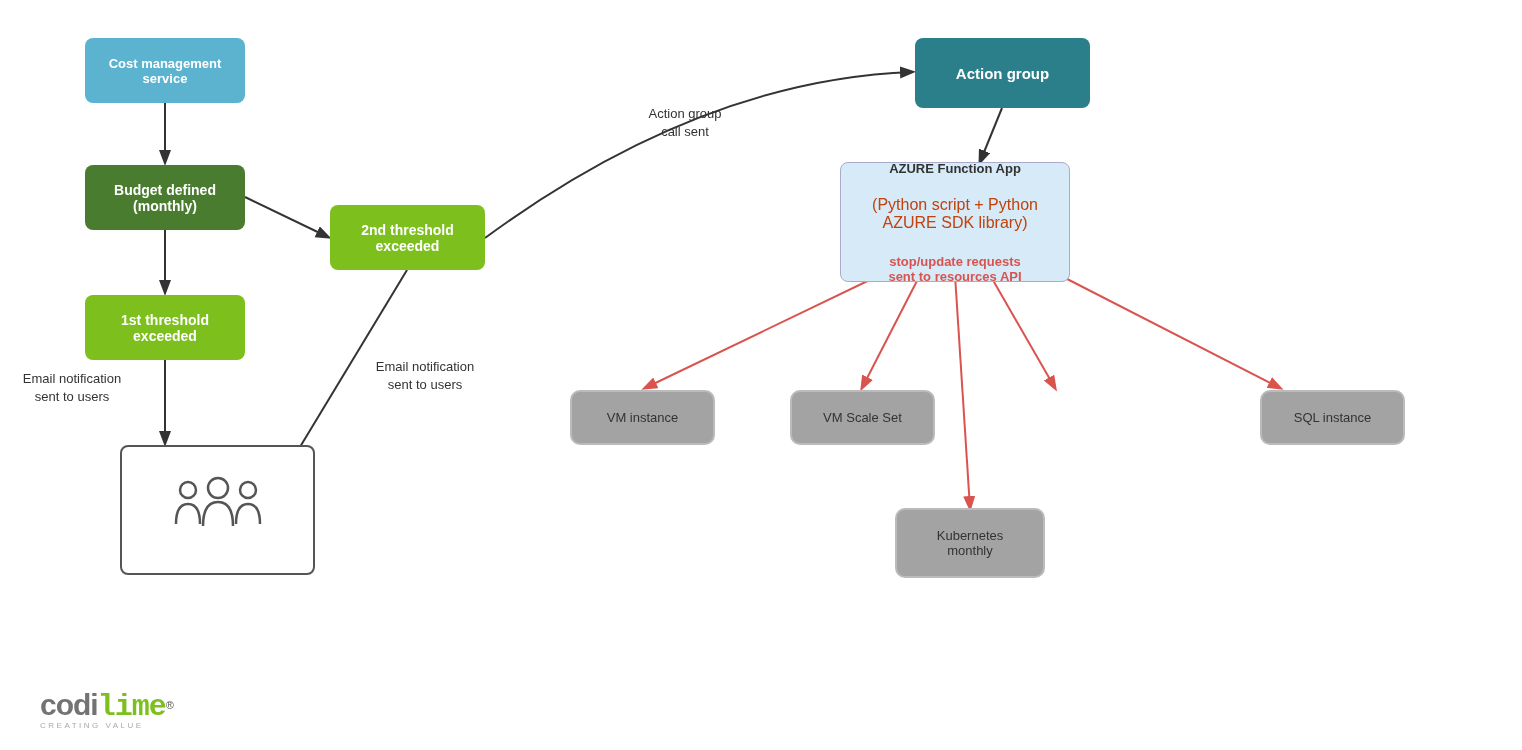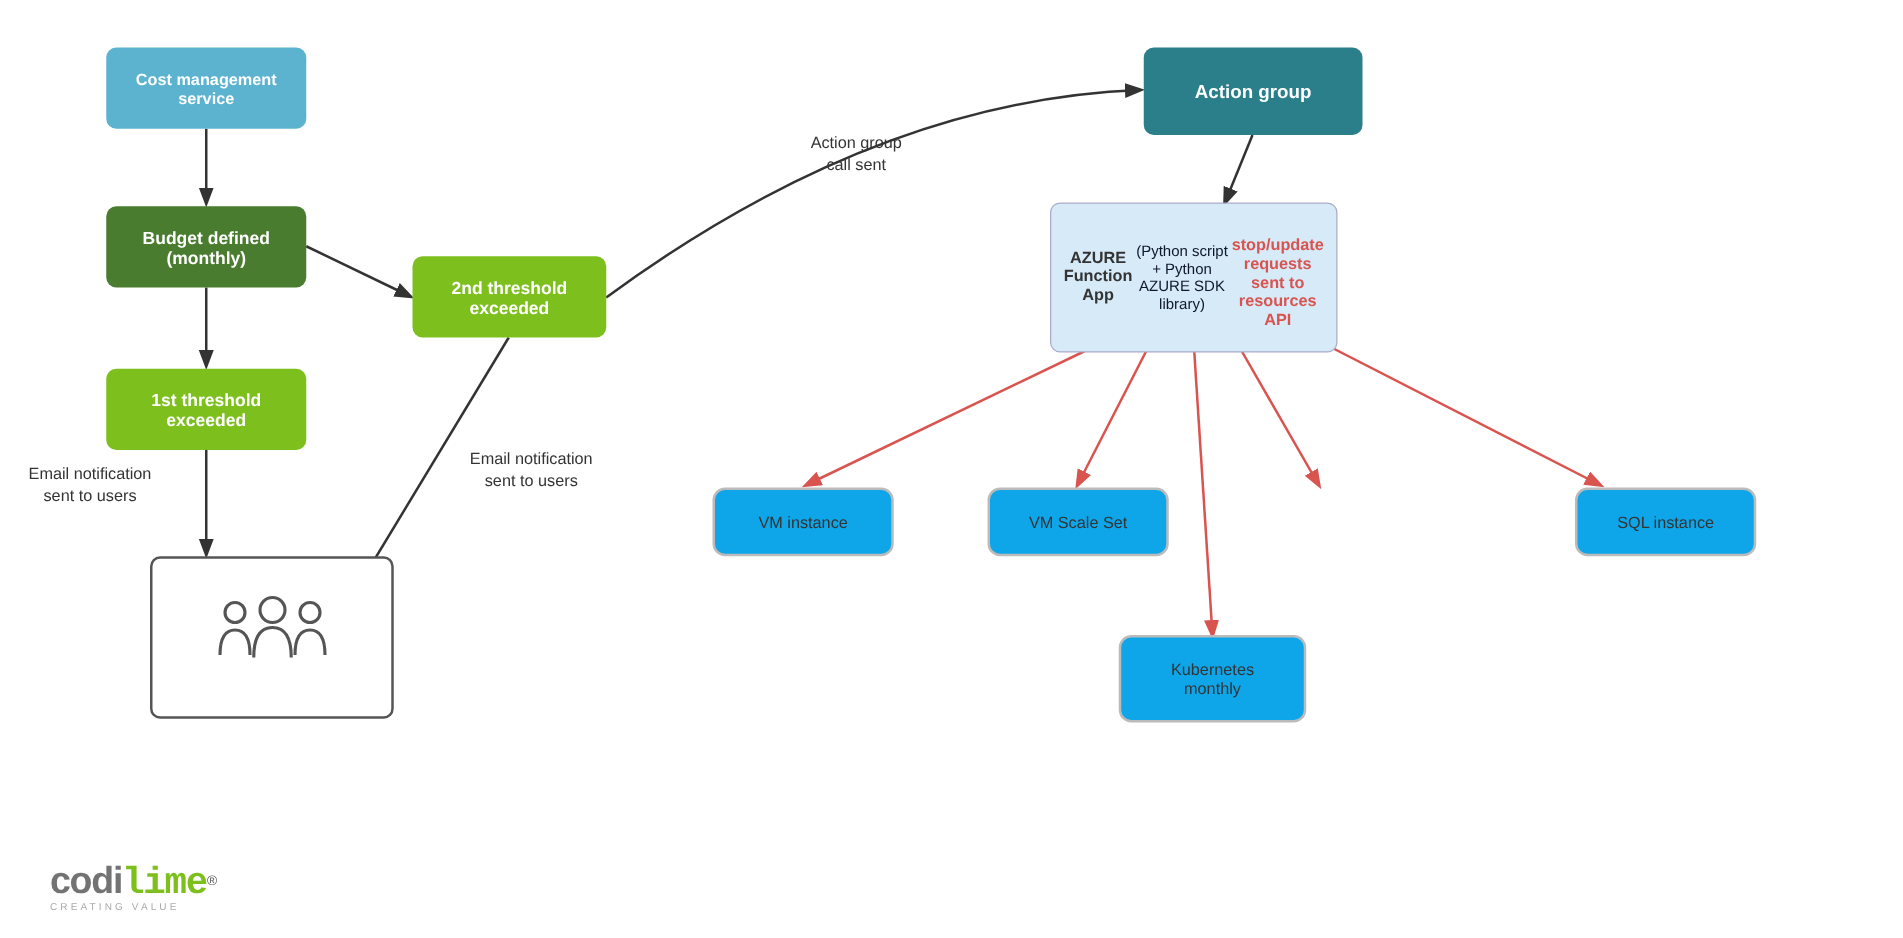--- a/index.html
+++ b/index.html
@@ -47,21 +47,21 @@
       font-size: 15px;
     }
     .node-light-blue {
       background: #d6eaf8;
       color: #333;
       font-size: 13px;
       border: 1px solid #aac;
       font-weight: normal;
     }
     .node-gray {
-      background: #0ea5e9;
+      background: #a3a3a3;
       color: #333;
       font-size: 13px;
       border: 2px solid #bbb;
       font-weight: normal;
       border-radius: 10px;
     }
     .node-white-border {
       background: #fff;
       border: 2px solid #555;
       border-radius: 8px;
@@ -181,23 +181,23 @@
         <circle cx="80" cy="16" r="8" fill="none" stroke="#555" stroke-width="2.5"></circle>
         <path d="M68,50 Q68,30 80,30 Q92,30 92,50" fill="none" stroke="#555" stroke-width="2.5"></path>
       </svg>
     </div>
   </div>
 
   <div class="node node-teal" style="left:915px; top:38px; width:175px; height:70px; font-size:15px;">
     <span>Action group</span>
   </div>
 
-  <div class="node node-light-blue" style="left:840px; top:162px; width:230px; height:120px; padding:10px;">
+  <div class="node node-light-blue" style="left:840px; top:162px; width:230px; height:120px; flex-direction:column; padding:10px;gap:16px;">
     <div style="font-weight:bold; font-size:13px; color:#333; margin-bottom:4px;">AZURE Function App</div>
-    <div style="font-size:12px; color:#0f172a; text-align:center;">(Python script + Python AZURE SDK library)</div>
+    <div style="font-size:16px; color:#c2410c; text-align:center;">(Python script + Python AZURE SDK library)</div>
     <div class="red-text" style="margin-top:6px;">stop/update requests<br>sent to resources API</div>
   </div>
 
   <div class="node node-gray" style="left:570px; top:390px; width:145px; height:55px;">
     <span>VM instance</span>
   </div>
 
   <div class="node node-gray" style="left:790px; top:390px; width:145px; height:55px;">
     <span>VM Scale Set</span>
   </div>

